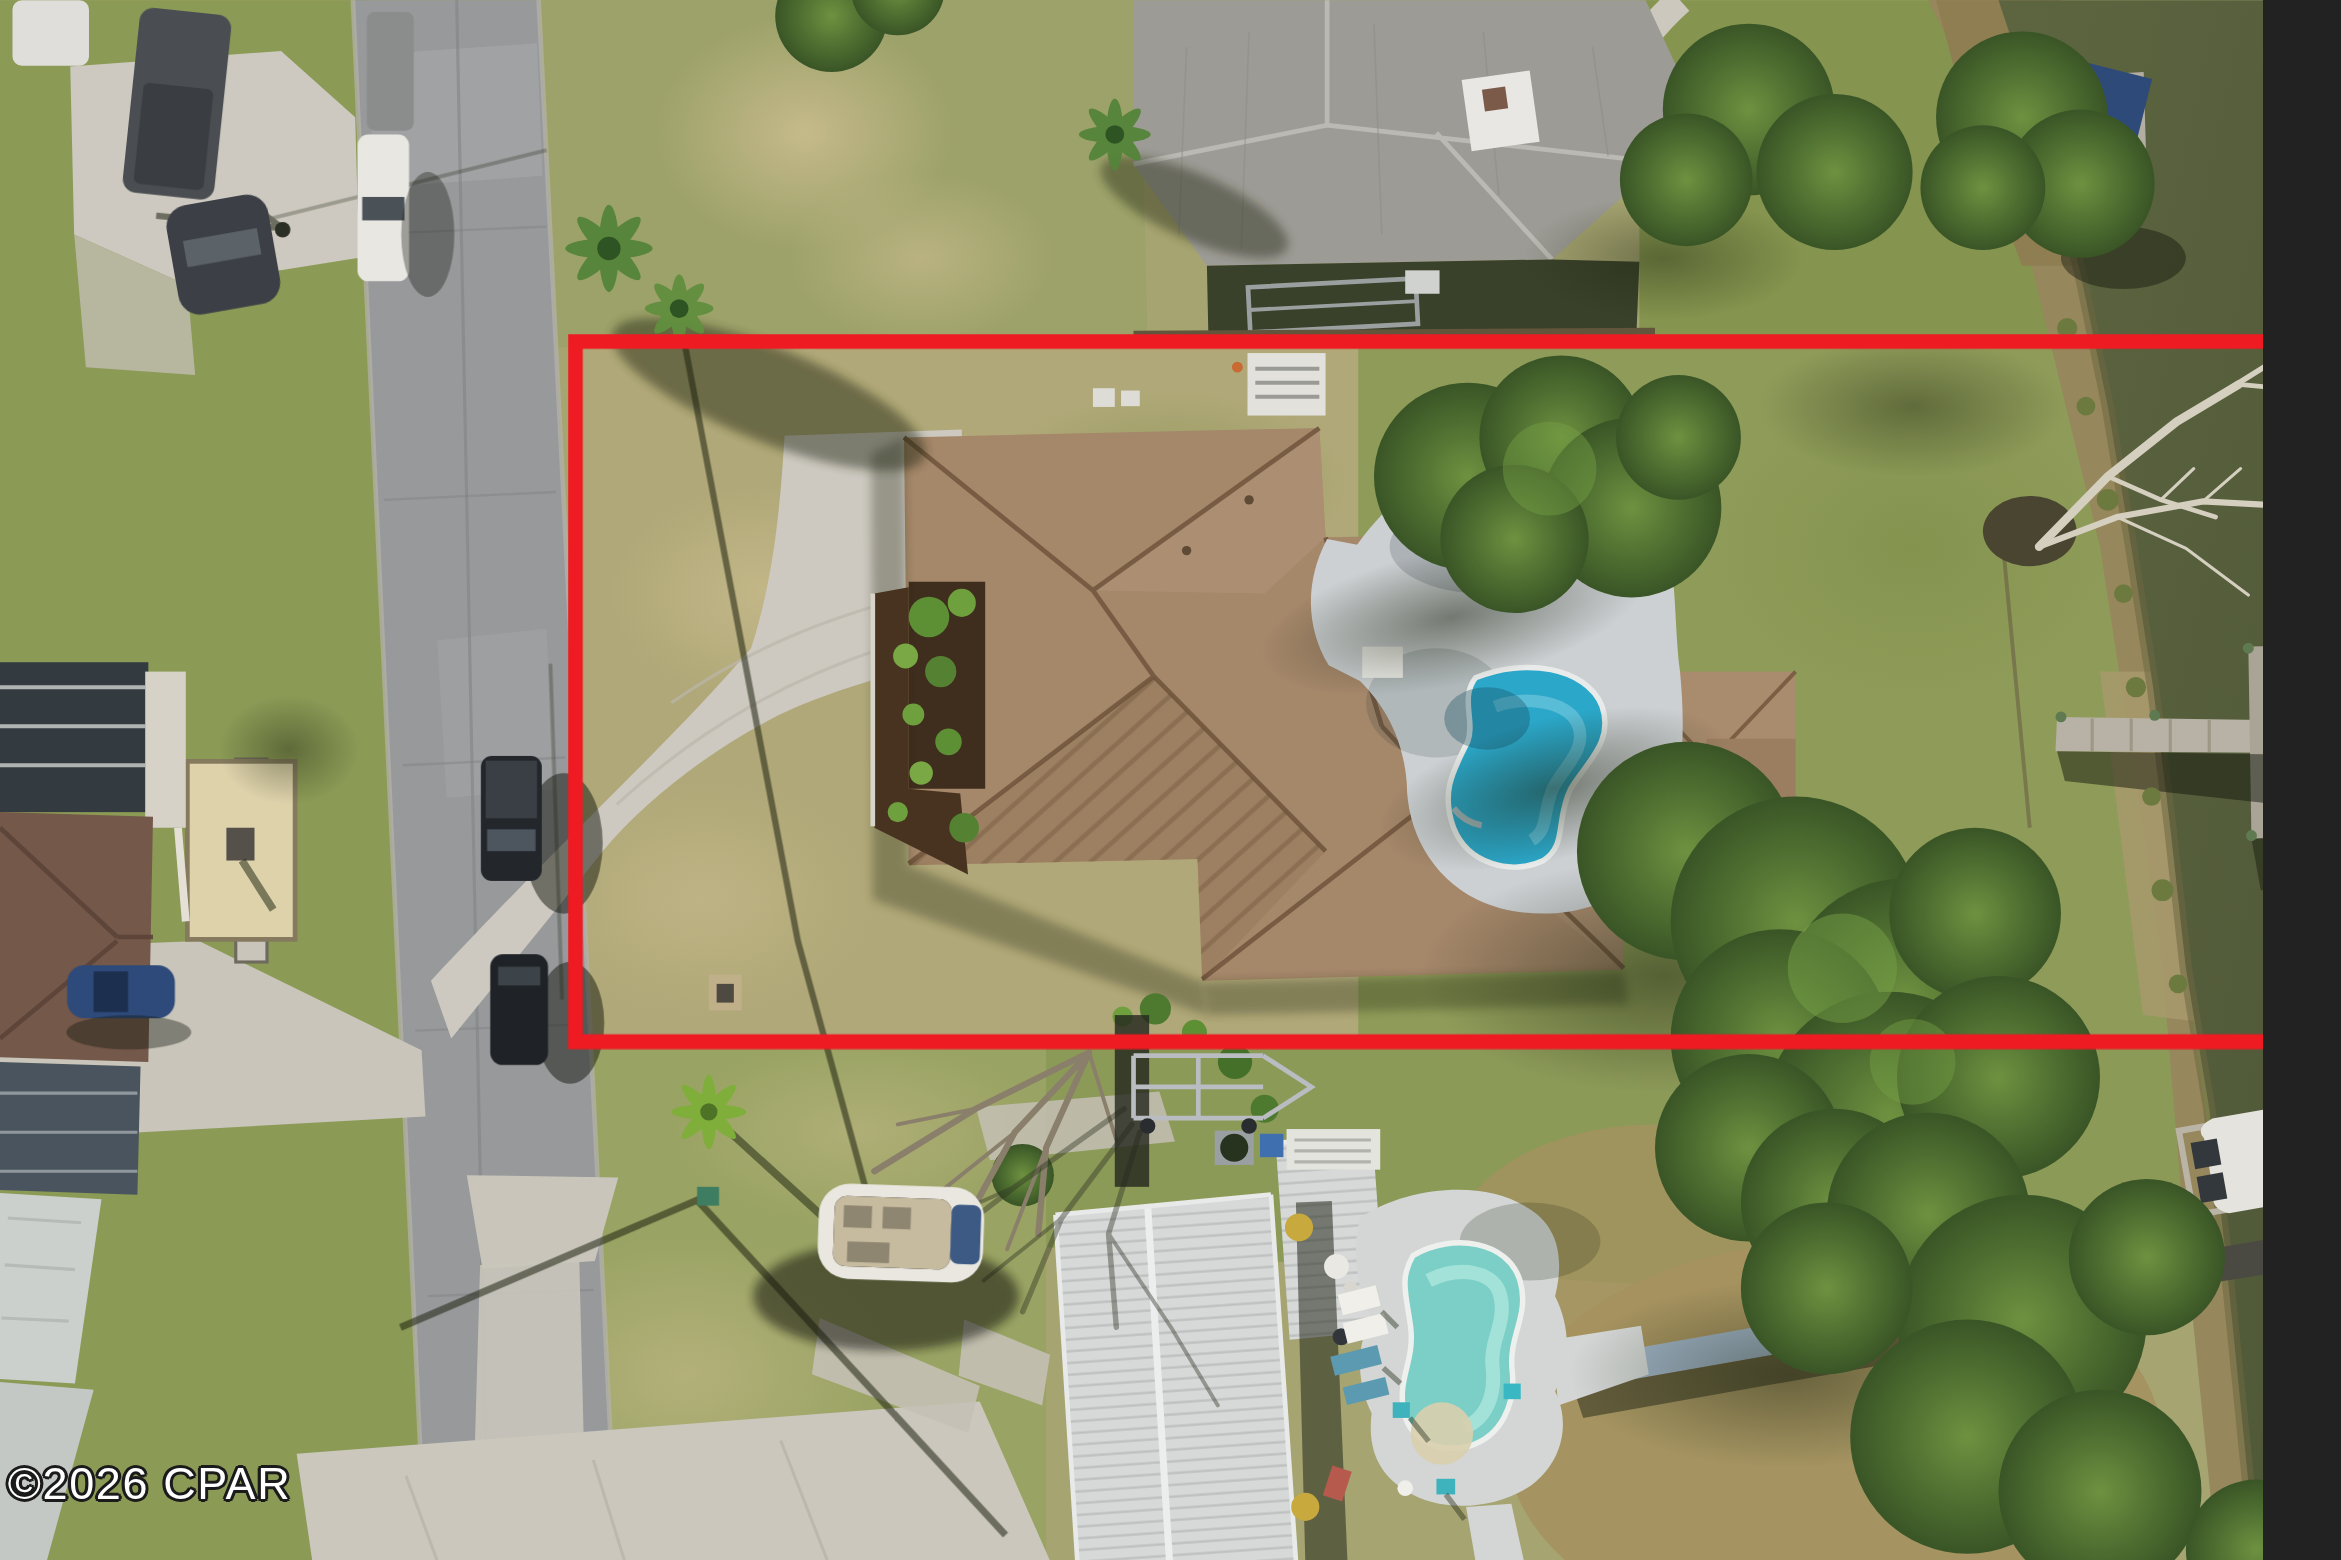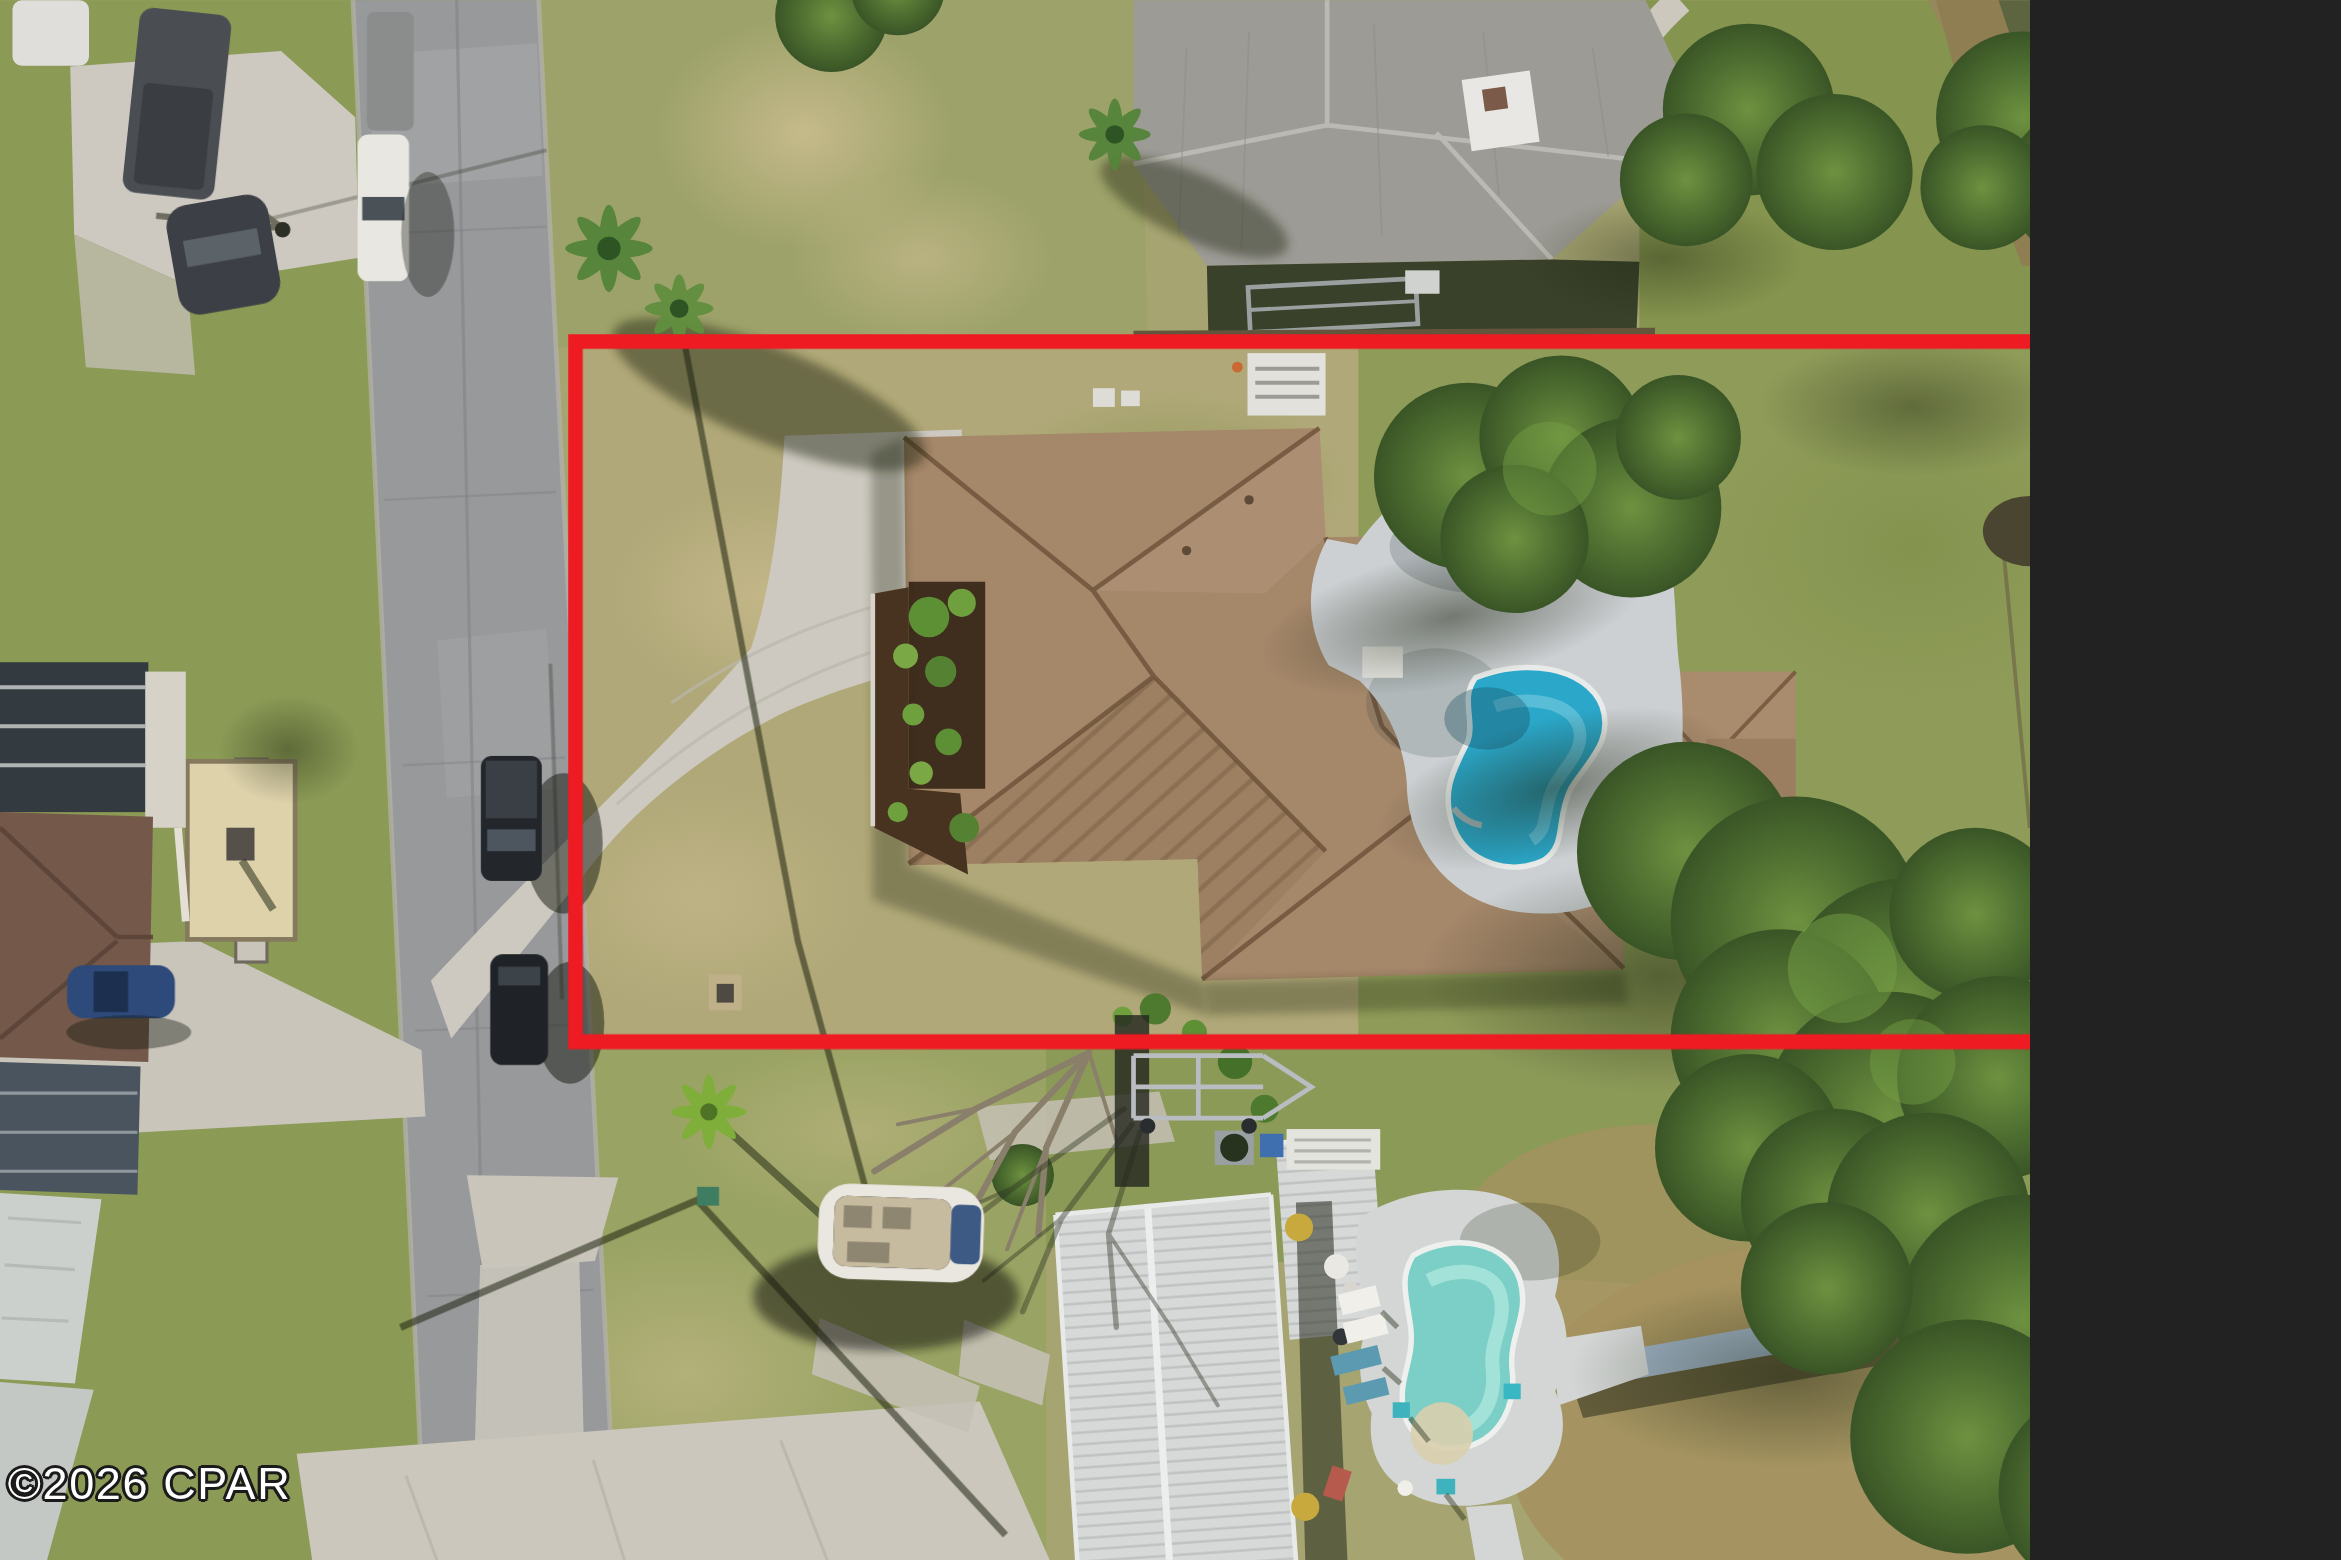--- a/index.html
+++ b/index.html
@@ -1,16 +1,16 @@
 <!DOCTYPE html>
 <html style="font-size:12.5px"><head>
 <meta charset="utf-8">
 <style>
   html,body{margin:0;padding:0;background:#222;}
-  .stage{position:relative;width:2030px;height:1561px;overflow:hidden;
+  .stage{position:relative;width:2263px;height:1561px;overflow:hidden;
          font-family:"Liberation Sans",sans-serif;background:#a2a46e;}
   .stage svg{position:absolute;left:0;top:0;display:block;}
   .watermark{
     position:absolute;left:7.8px;top:1458px;
     font-size:45px;font-weight:500;letter-spacing:1.6px;color:#ffffff;
     text-shadow:-3.1px 0 0 #1b1b1b,3.1px 0 0 #1b1b1b,0 -3.1px 0 #1b1b1b,0 3.1px 0 #1b1b1b,
                 -2.3px -2.3px 0 #1b1b1b,2.3px -2.3px 0 #1b1b1b,-2.3px 2.3px 0 #1b1b1b,2.3px 2.3px 0 #1b1b1b;
     user-select:none;white-space:nowrap;
   }
 </style>

